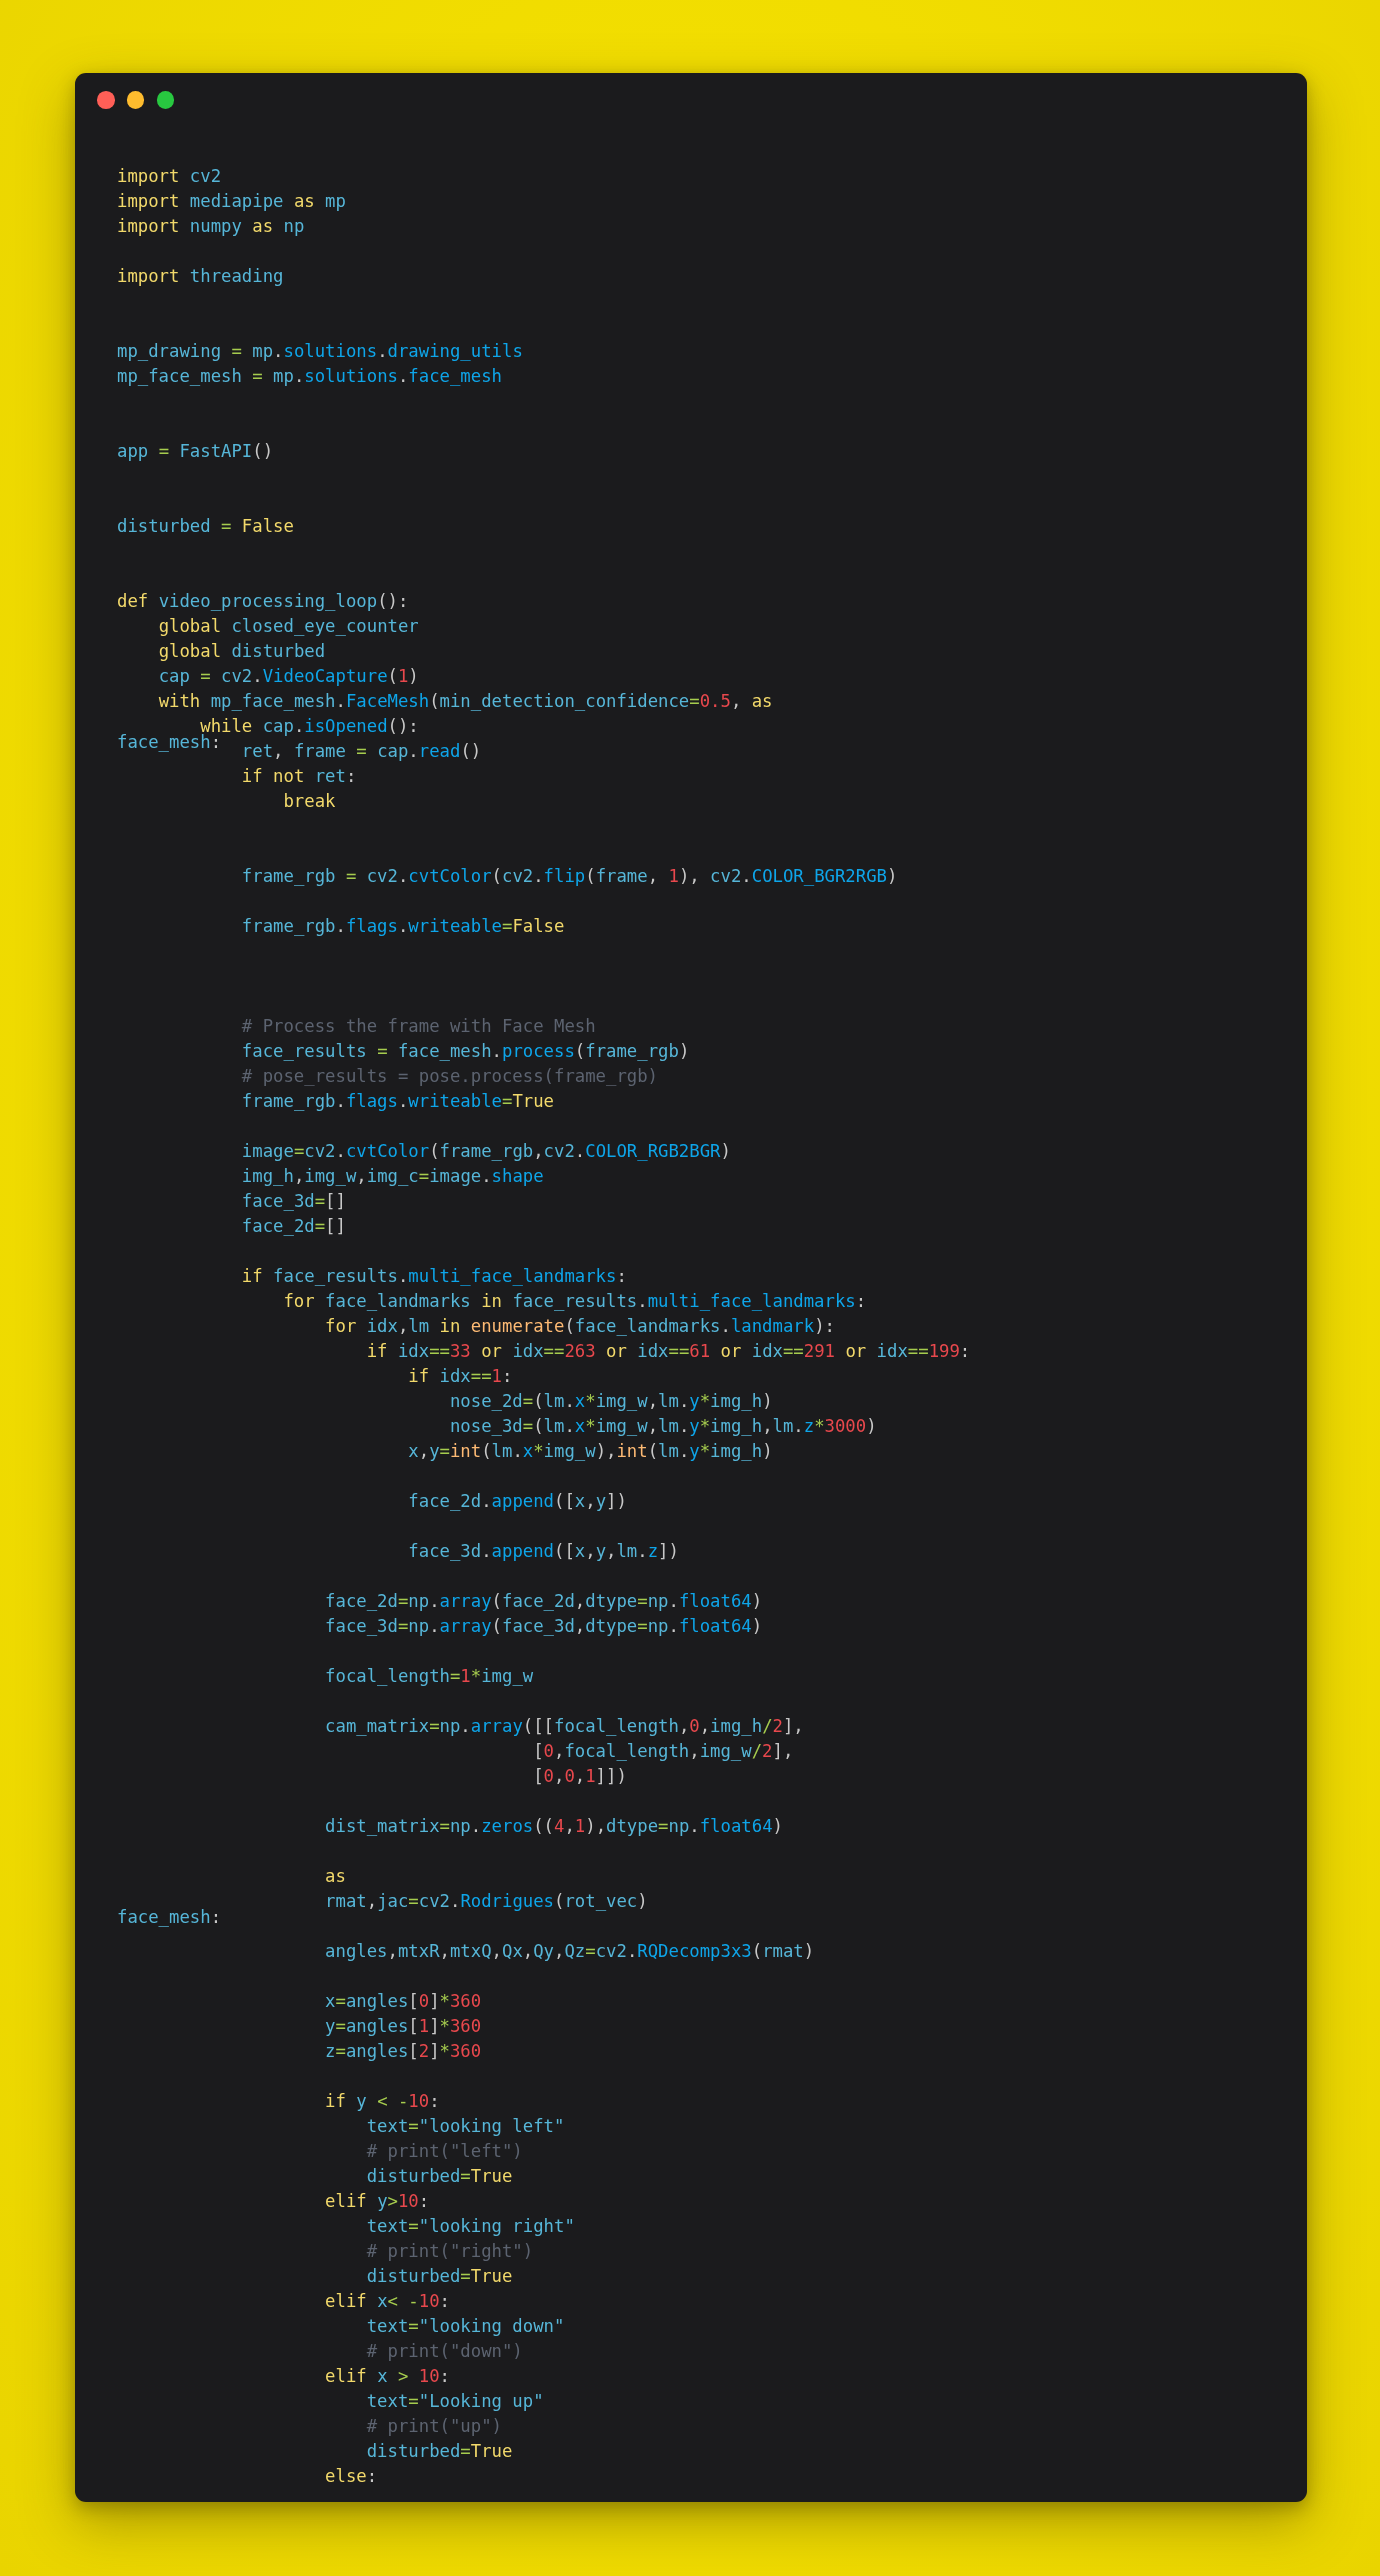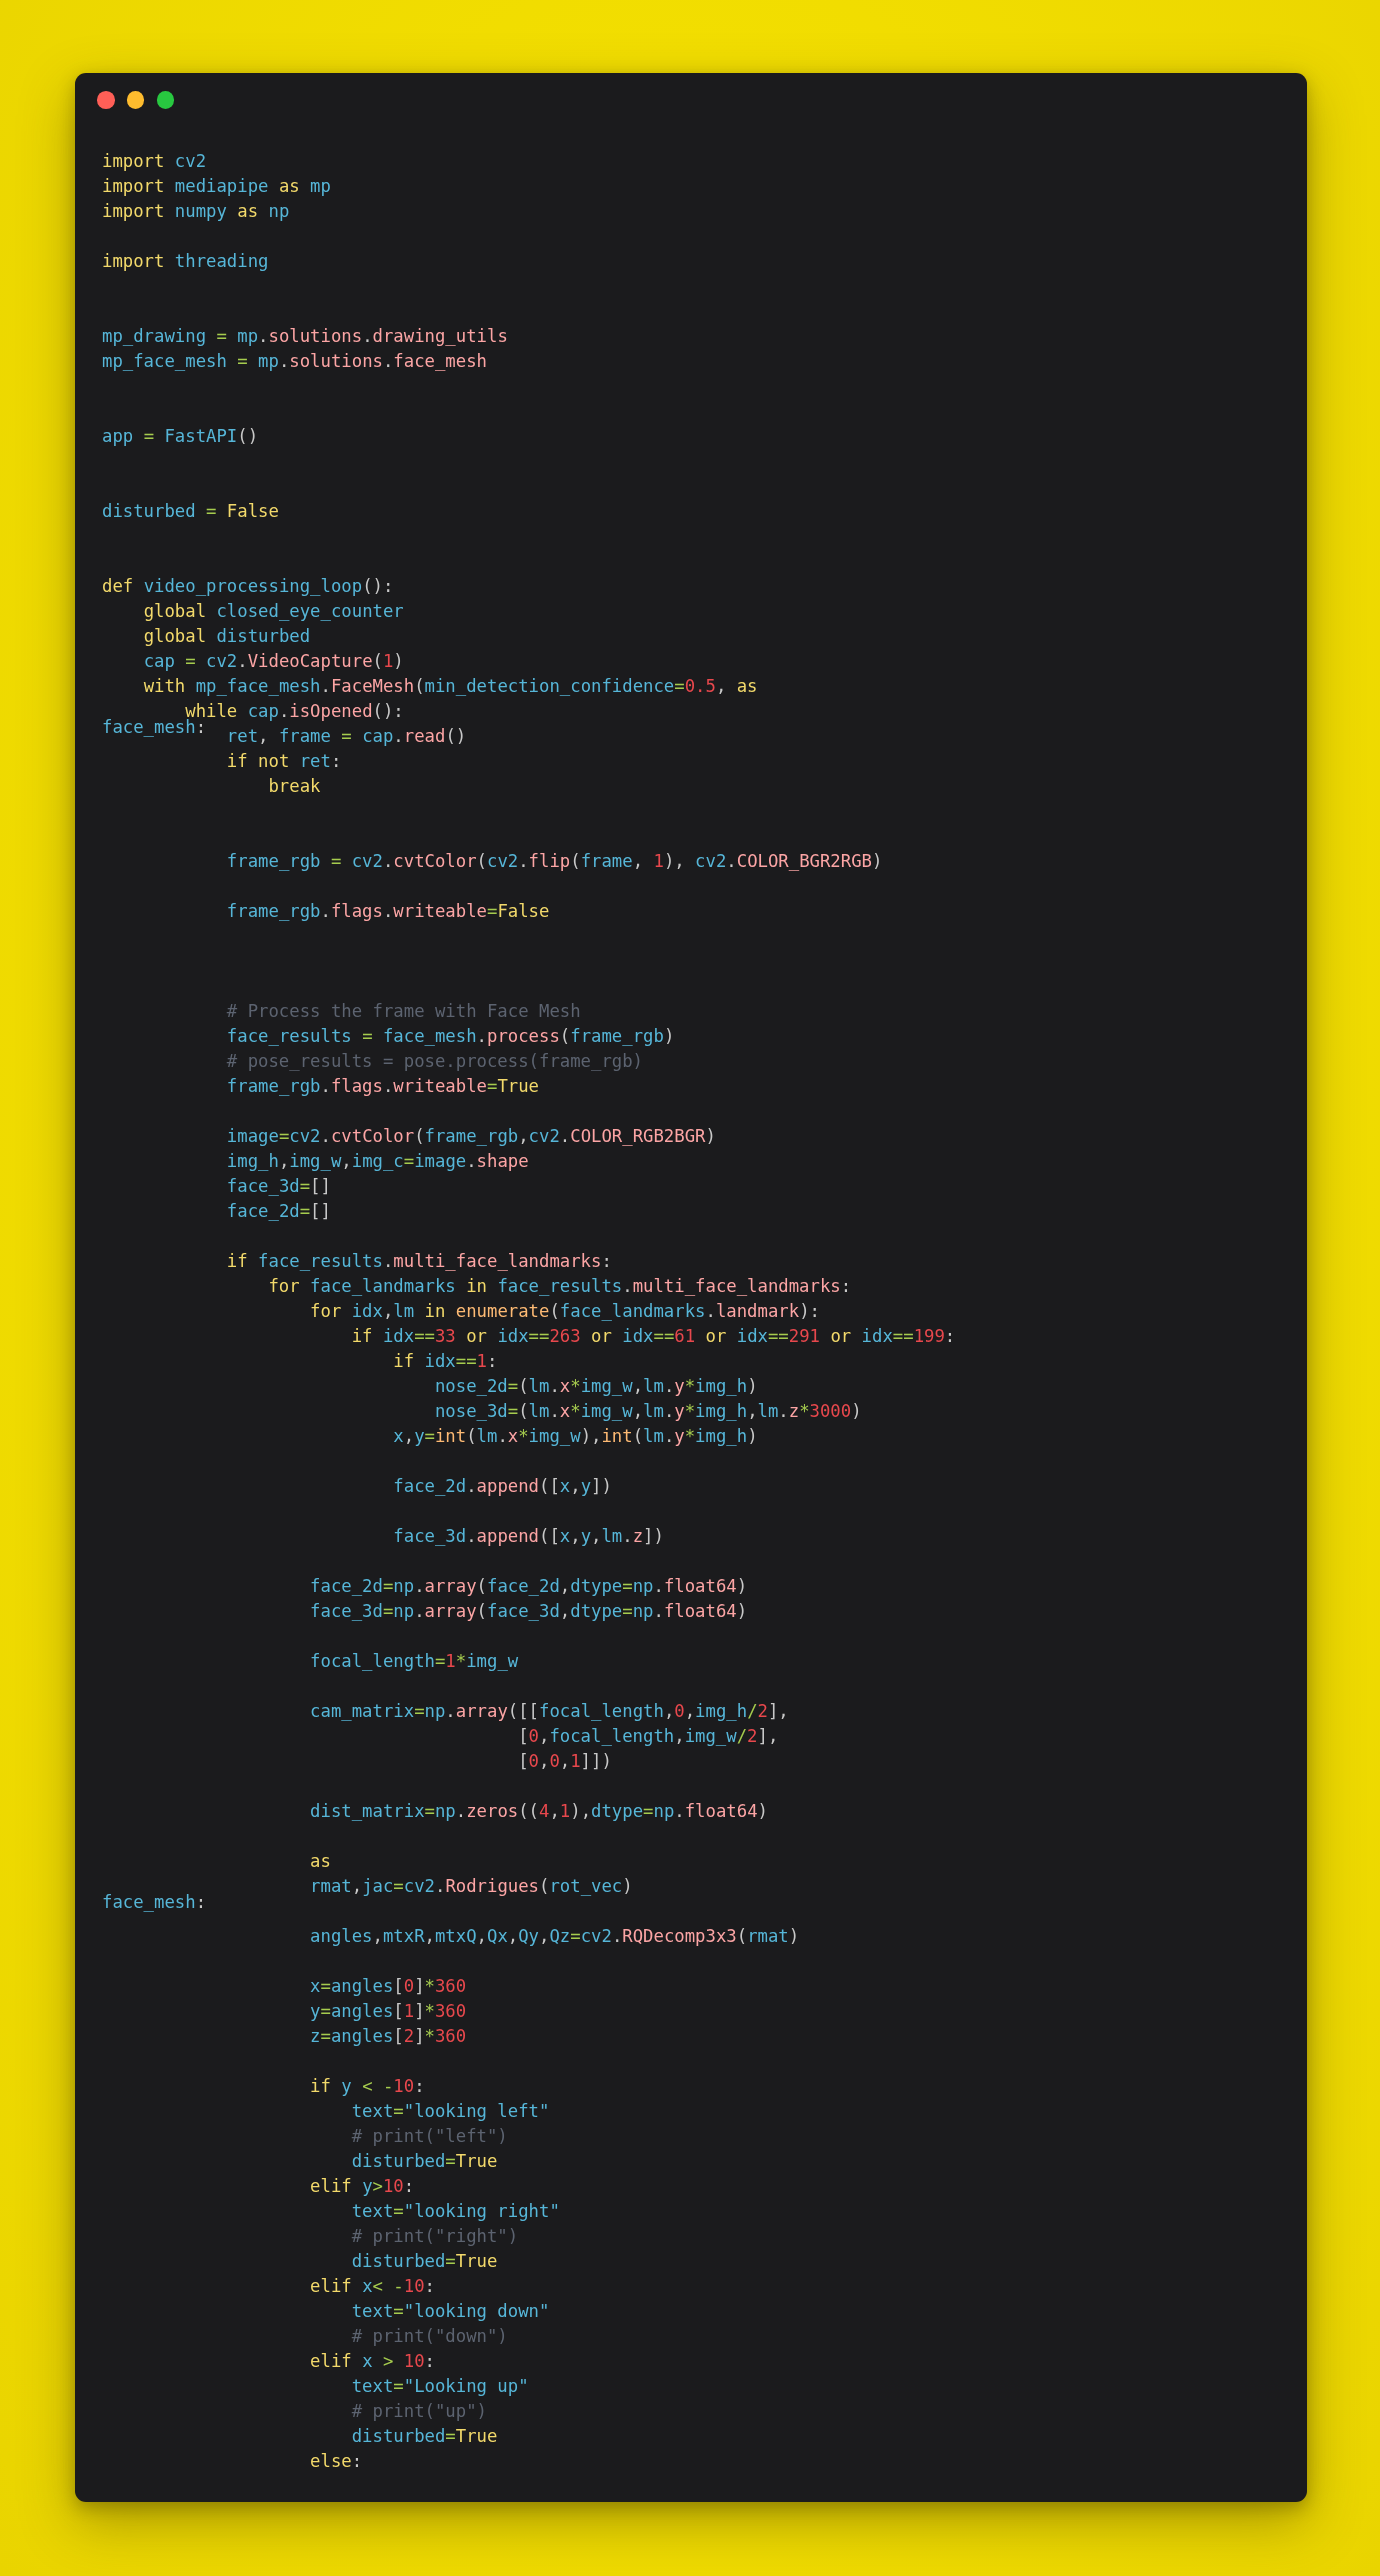--- a/index.html
+++ b/index.html
@@ -42,36 +42,36 @@
   }
   .dot.red    { background: #FF5F57; }
   .dot.yellow { background: #FEBC2E; }
   .dot.green  { background: #28C840; }
 
   .code-area {
     padding: 22px 0 0 0;
     width: 100%;
   }
   pre.code {
-    margin: 0;
+    margin: 15px;
     padding: 0 13px 27px 27px;
     font-family: "DejaVu Sans Mono", "Liberation Mono", monospace;
     font-size: 17.3px;
     line-height: 25px;
     color: #E6E6E6;
     white-space: pre;
     letter-spacing: 0px;
     tab-size: 4;
   }
   .ln { display: block; min-height: 25px; position: relative; }
 
   
   .kw   { color: #F2D96B; }   
   .var  { color: #56B6D8; }   
-  .attr { color: #fca5a5; }   
+  .attr { color: #0ea5e9; }   
   .num  { color: #E8484D; }   
   .op   { color: #A6CC4E; }   
   .fn   { color: #fdba74; }   
   .com  { color: #5C6370; }   
   .pn   { color: #C8C8C8; }   
   .str  { color: #56B6D8; }   
 
   
   .overlap-line { position: relative; }
   .overlap-cont {

